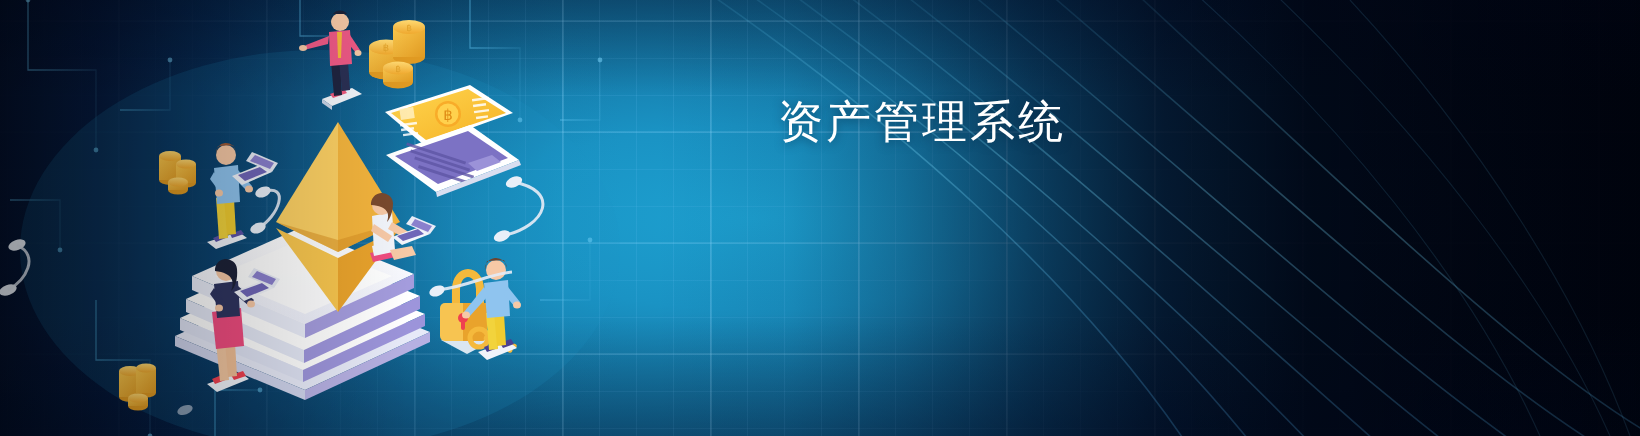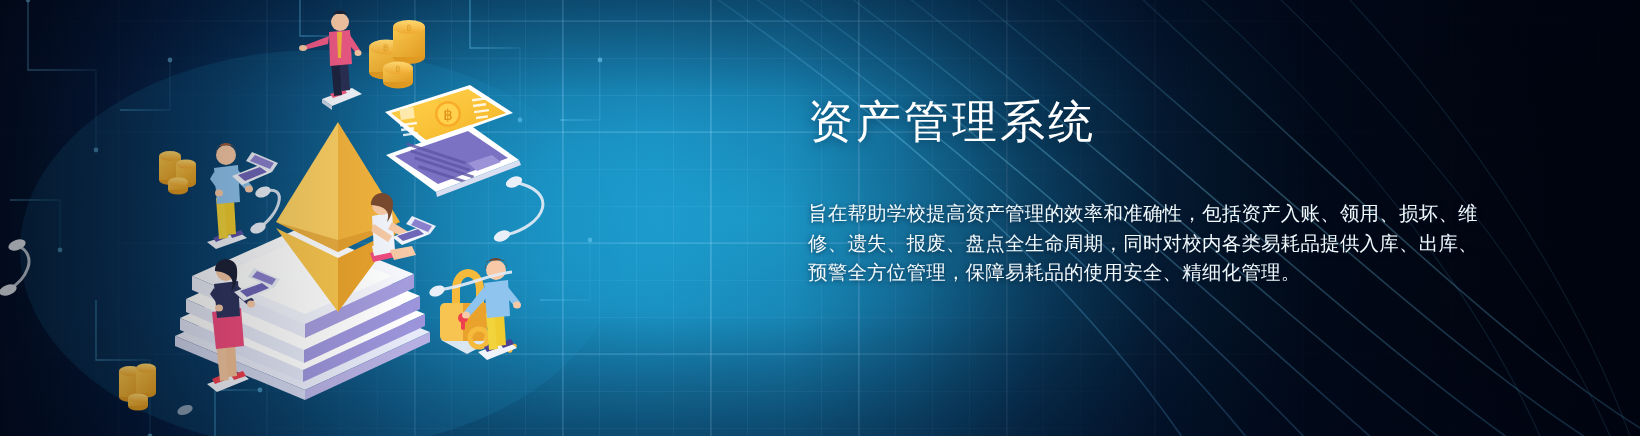--- a/index.html
+++ b/index.html
@@ -68,21 +68,21 @@
     position:absolute;inset:0;
     background:linear-gradient(90deg, rgba(0,0,0,0.35) 0%, rgba(0,0,0,0) 25%, rgba(0,0,0,0) 70%, rgba(0,0,0,0.15) 100%);
     pointer-events:none;
   }
 
   .svg-layer{position:absolute;inset:0;width:1640px;height:436px;}
 
   
   .text-block{
     position:absolute;
-    left:808px;
+    left:778px;
     top:92px;
     width:680px;
   }
   .title{
     color:#ffffff;
     font-size:45px;
     line-height:60px;
     letter-spacing:3px;
     font-weight:400;
     margin:0;
@@ -425,16 +425,15 @@
     </g>
     <g fill="none" stroke="#e3eaf5" stroke-width="3" opacity="0.85">
       <path d="M17,245 C40,256 26,280 8,290"></path>
     </g>
   </svg>
 
   <div class="grid-mask"></div>
 
   <div class="text-block">
     <h1 class="title">资产管理系统</h1>
-    <p class="desc">旨在帮助学校提高资产管理的效率和准确性，包括资产入账、领用、损坏、维修、遗失、报废、盘点全生命周期，同时对校内各类易耗品提供入库、出库、预警全方位管理，保障易耗品的使用安全、精细化管理。</p>
   </div>
 
 </div>
 
 </body></html>

